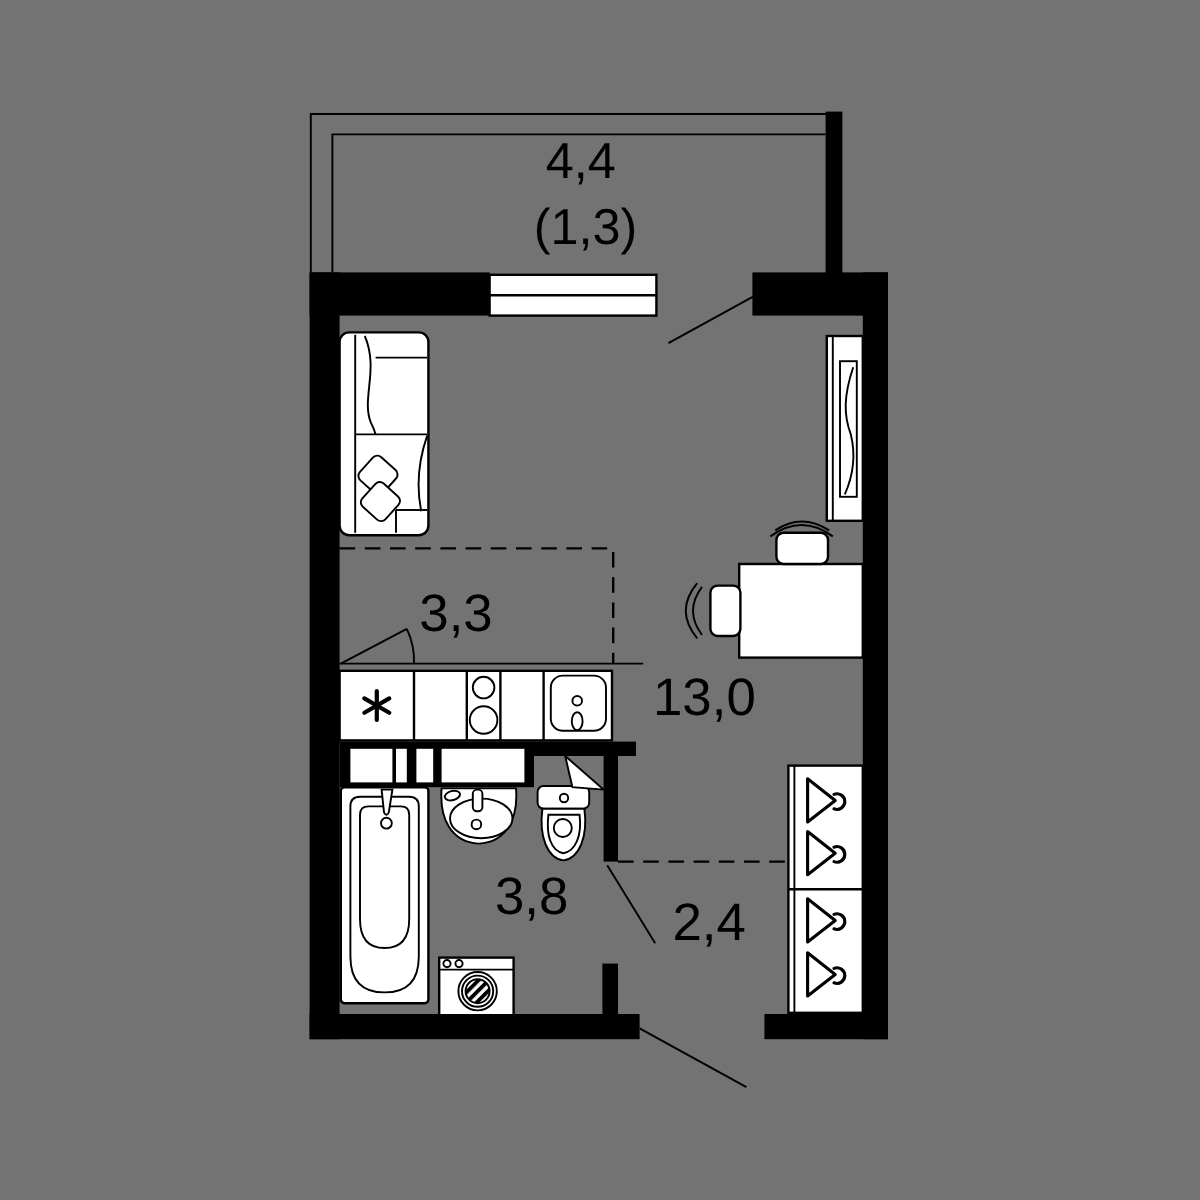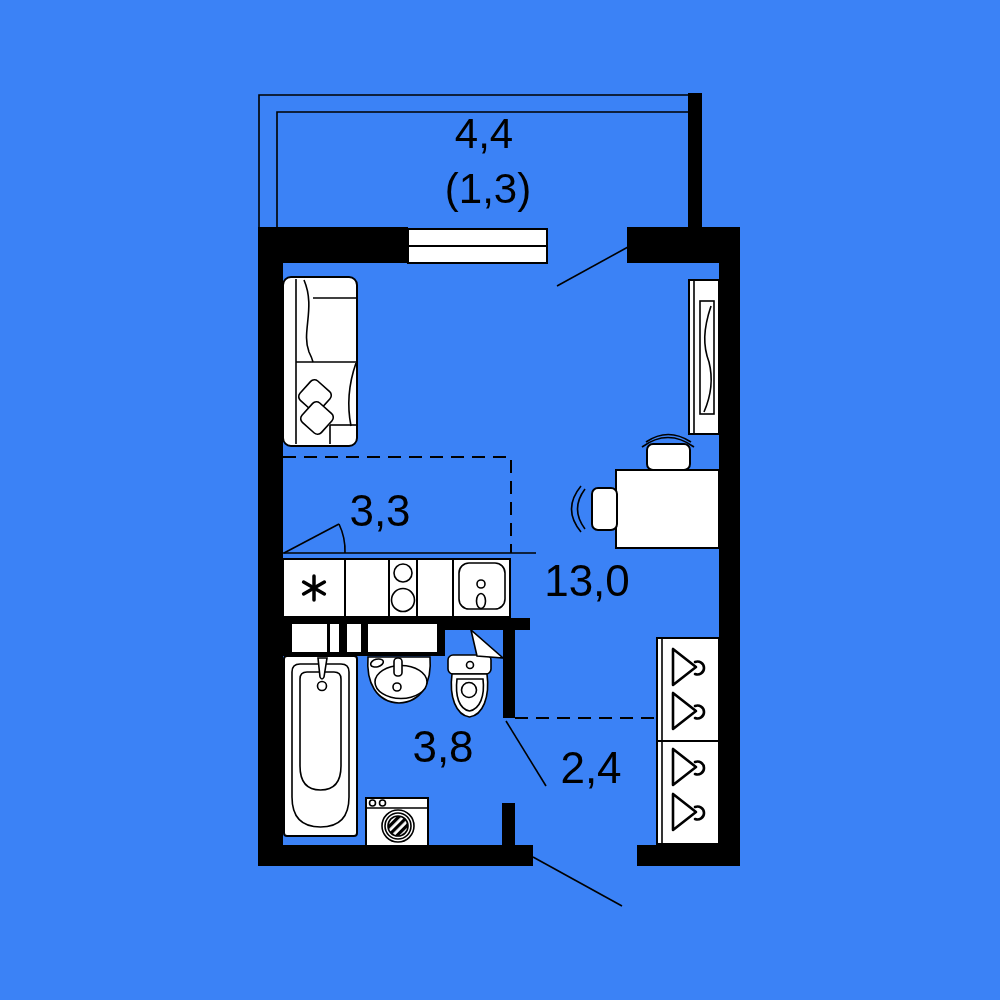--- a/index.html
+++ b/index.html
@@ -1,16 +1,16 @@
 <!DOCTYPE html>
 <html><head>
 <meta charset="utf-8">
 <style>
   html,body{margin:0;padding:0;background:#fff;}
-  .canvas{width:1000px;height:1000px;background:#3b82f6;position:relative;font-family:"Liberation Sans",sans-serif;}
+  .canvas{width:1000px;height:1000px;background:#737373;position:relative;font-family:"Liberation Sans",sans-serif;}
   svg{display:block;}
   .w{fill:#000;stroke:none;}
   .duct{fill:#fff;stroke:none;}
   .f{fill:#fff;stroke:#000;stroke-width:2;}
   .f15{fill:#fff;stroke:#000;stroke-width:1.6;}
   .ln{fill:none;stroke:#000;stroke-width:2;}
   .ln15{fill:none;stroke:#000;stroke-width:1.6;}
   .dash{fill:none;stroke:#000;stroke-width:2;stroke-dasharray:13 8;}
   .lbl{fill:#000;font-family:"Liberation Sans",sans-serif;font-size:44px;text-anchor:middle;}
   .lbl-balcony{font-size:42px;}

